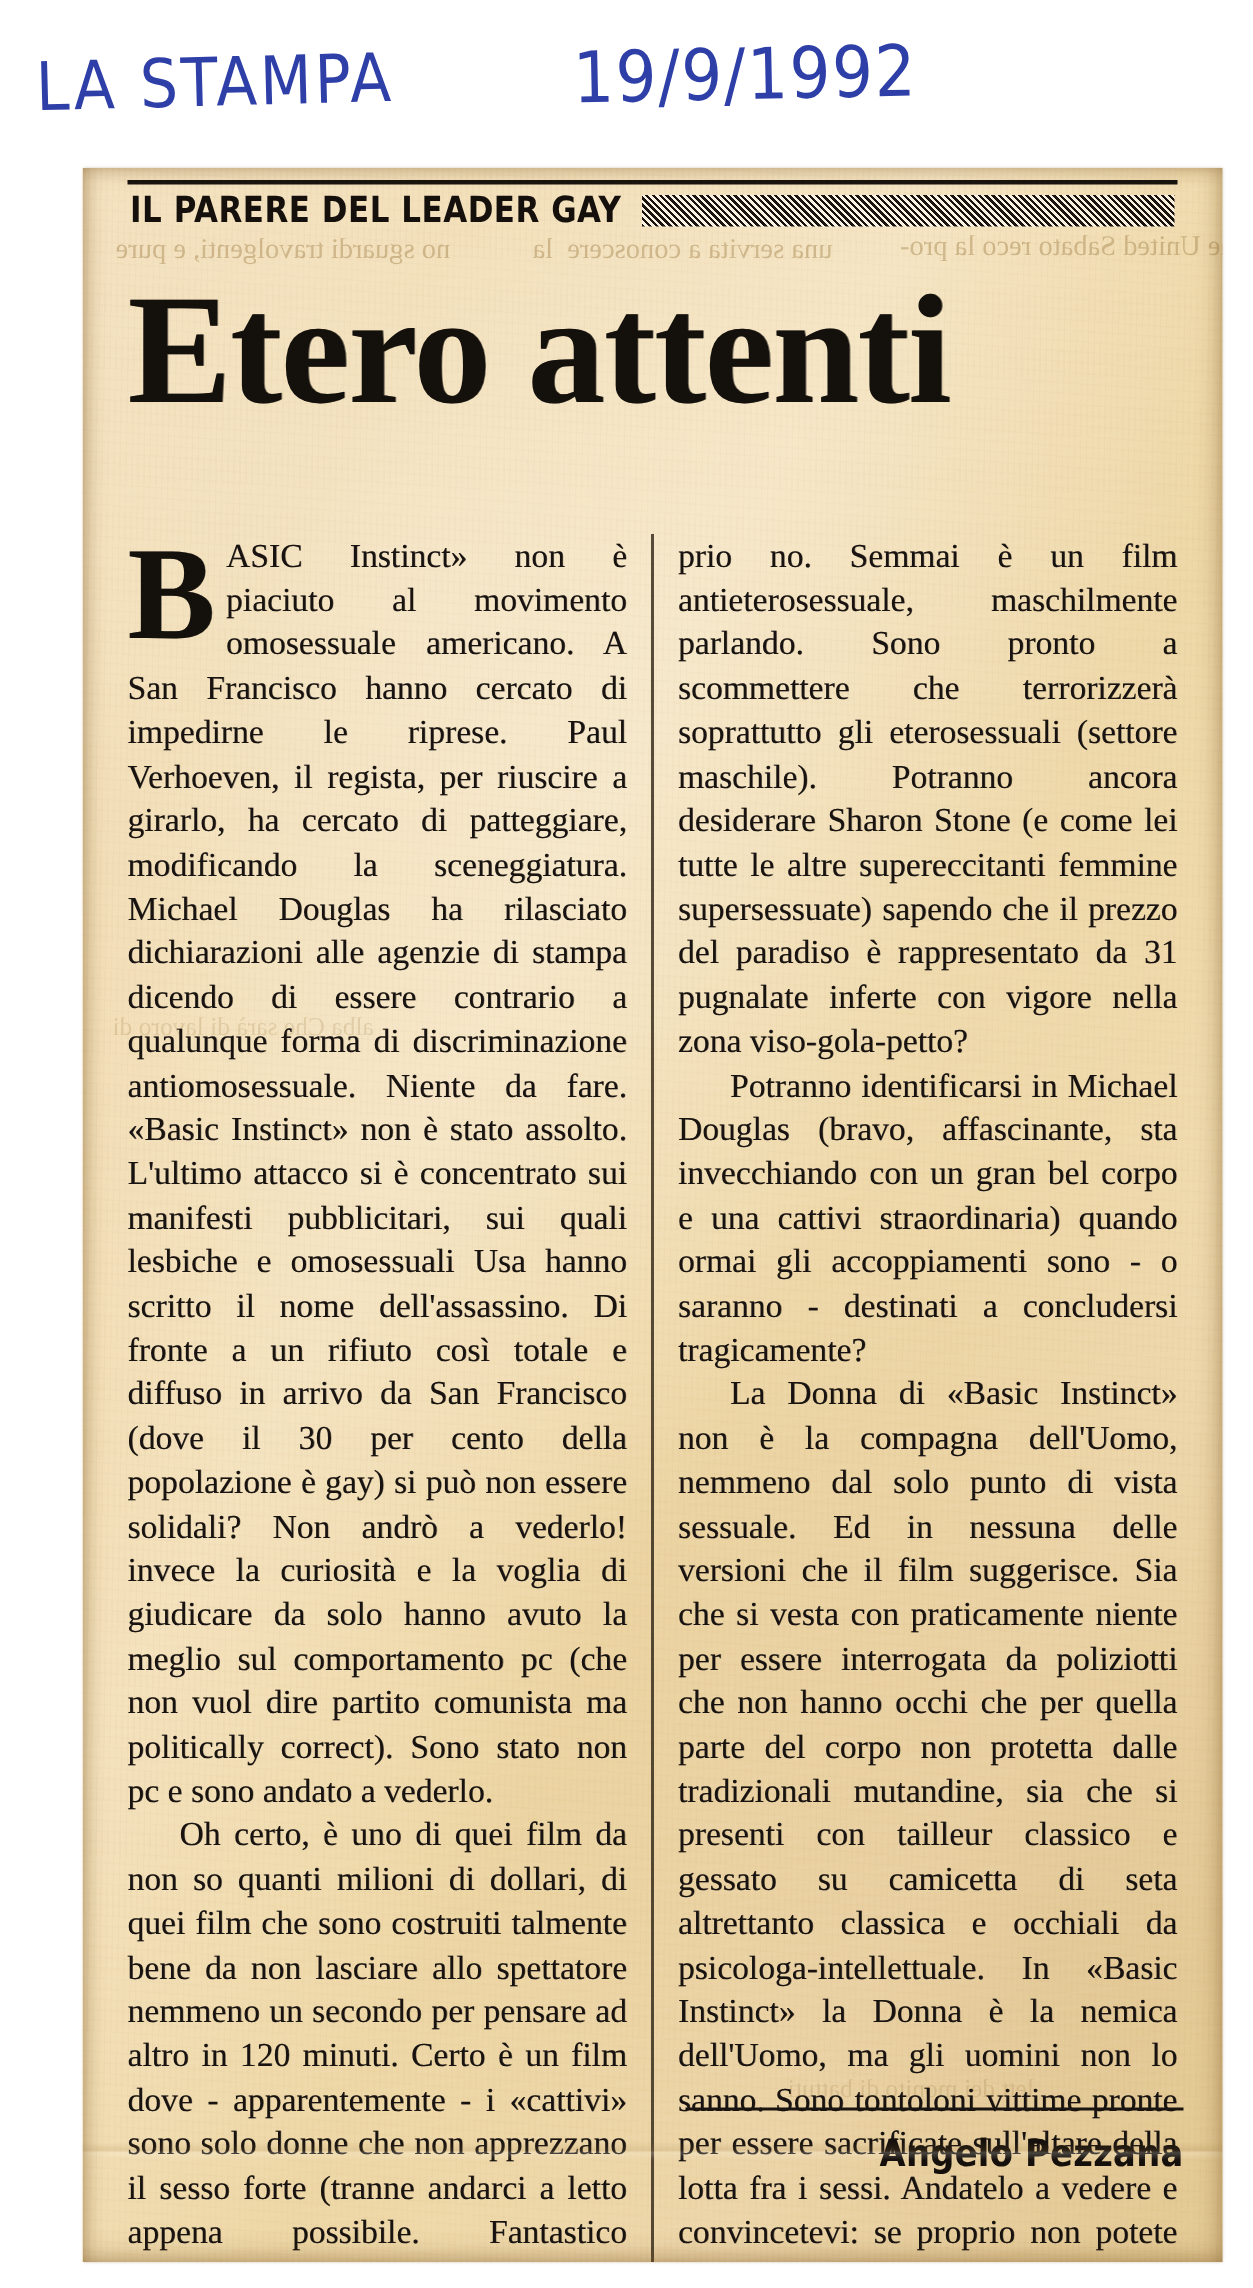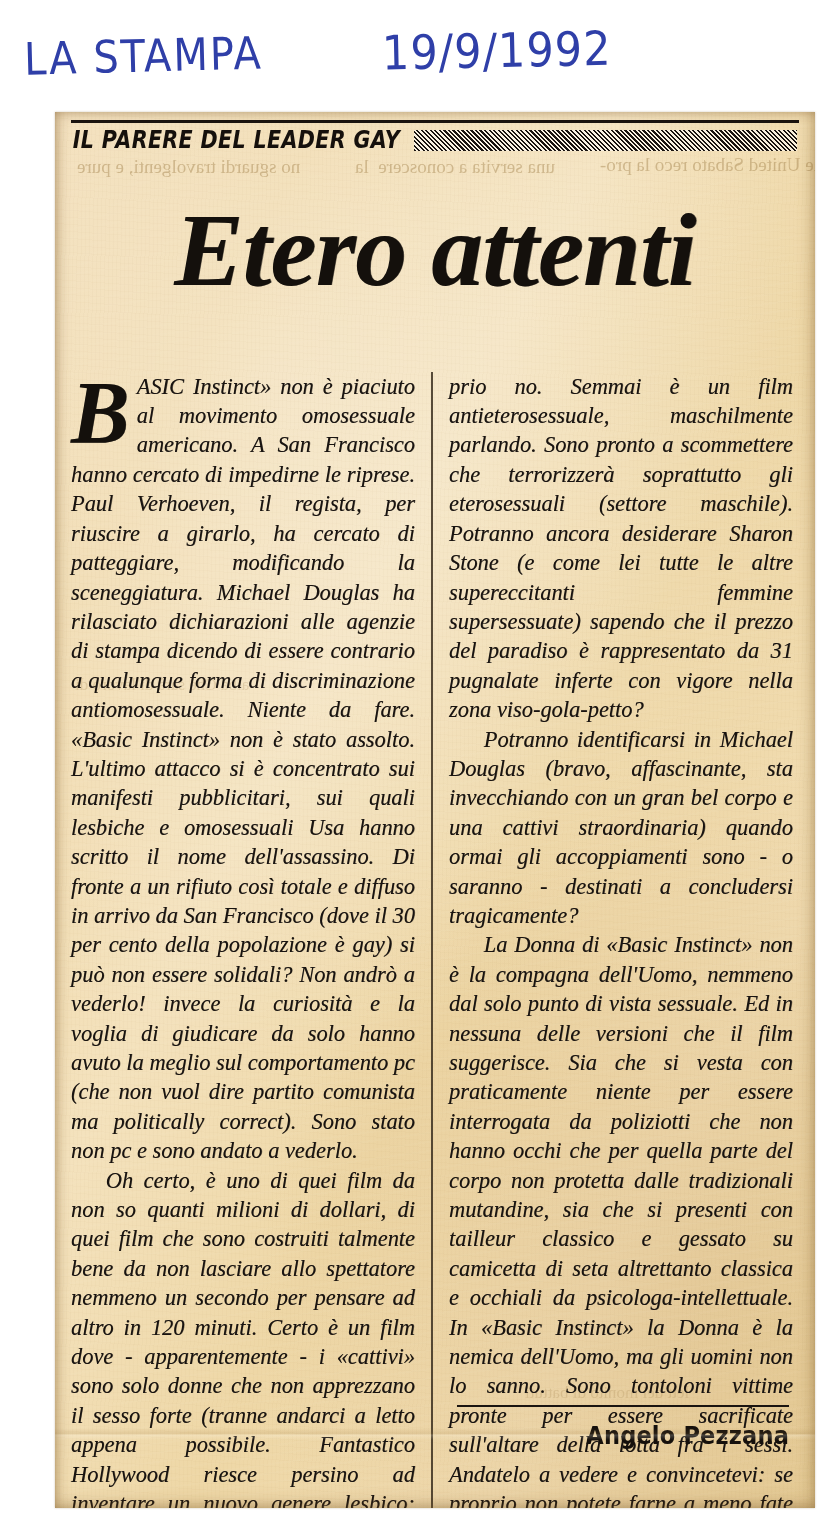--- a/index.html
+++ b/index.html
@@ -114,23 +114,22 @@
   #st-a { left: 22px;  top: 42px;  }
   #st-b { left: 300px; top: 42px;  }
   #st-c { left: 545px; top: 40px;  }
   #st-d { left: 20px;  top: 560px; font-size: 17px; opacity: 0.22; }
   #st-e { left: 470px; top: 1268px; font-size: 17px; opacity: 0.22; }
 
   
   #content {
     position: absolute;
     inset: 0;
-    padding: 0 16px;
+    padding: 0 30px;
     box-sizing: border-box;
-    font-style: italic;
   }
 
   
   #kicker-rule {
     height: 3px;
     background: #1a1410;
     margin-top: 8px;
   }
   #kicker-row {
     display: flex;
@@ -163,22 +162,22 @@
     height: 21px;
   }
 
   
   #headline {
     font-family: "Liberation Serif", serif;
     font-weight: 700;
     font-size: 104px;
     line-height: 1;
     color: #14100c;
-    text-align: center;
-    margin-top: 44px;
+    text-align: left;
+    margin-top: 28px;
     letter-spacing: -1px;
     text-shadow: 0.6px 0 0 rgba(20,16,12,0.55);
   }
 
   
   #columns {
     display: flex;
     margin-top: 36px;
     height: 1155px;
   }

